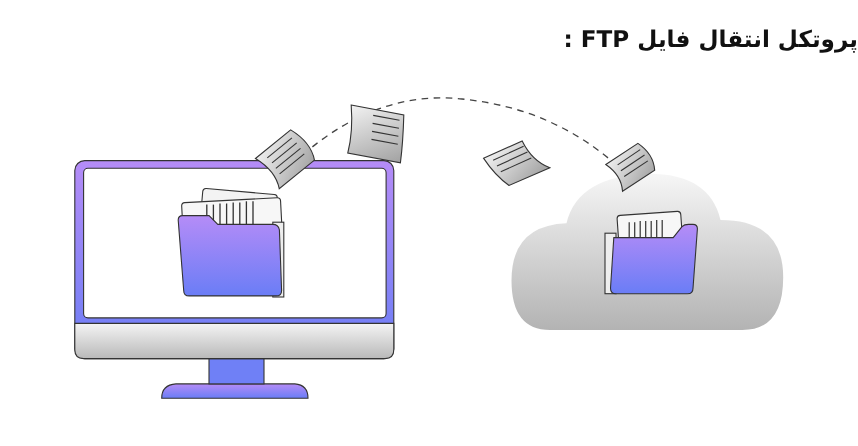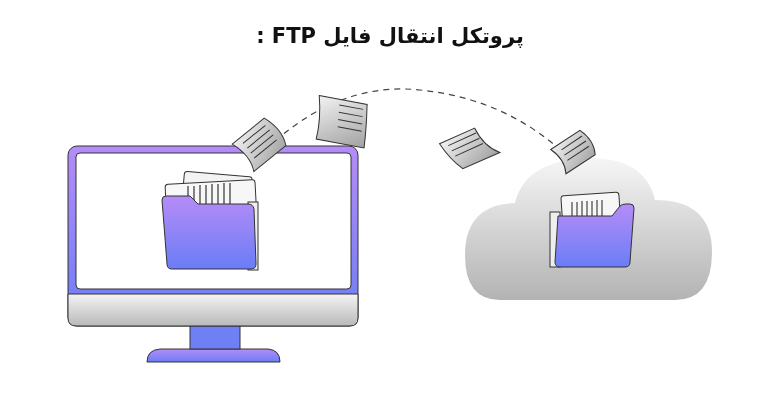--- a/index.html
+++ b/index.html
@@ -1,18 +1,18 @@
 <!DOCTYPE html>
 <html><head>
 <meta charset="utf-8">
 <style>
   html, body { margin: 0; padding: 0; background: #ffffff; }
   body { width: 780px; height: 405px; position: relative; overflow: hidden; font-family: "DejaVu Sans", sans-serif; }
   .title {
-    position: absolute; left: 0; top: 24px; width: 780px; text-align: center;
+    position: absolute; left: 0; top: 24px; width: 780px; 
     font-family: "DejaVu Sans", sans-serif; font-weight: bold; font-size: 21px; color: #111111;
     direction: rtl;
   }
   svg.scene { position: absolute; left: 0; top: 0; }
 </style>
 </head>
 <body>
 
 <div class="title">پروتکل انتقال فایل FTP :</div>
 

